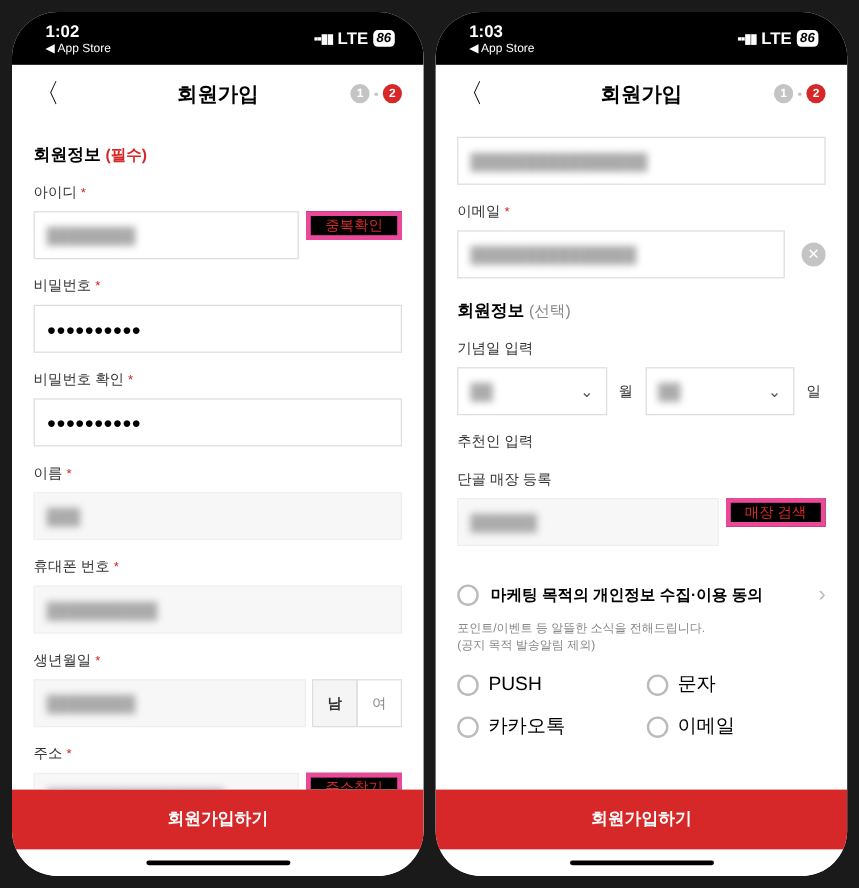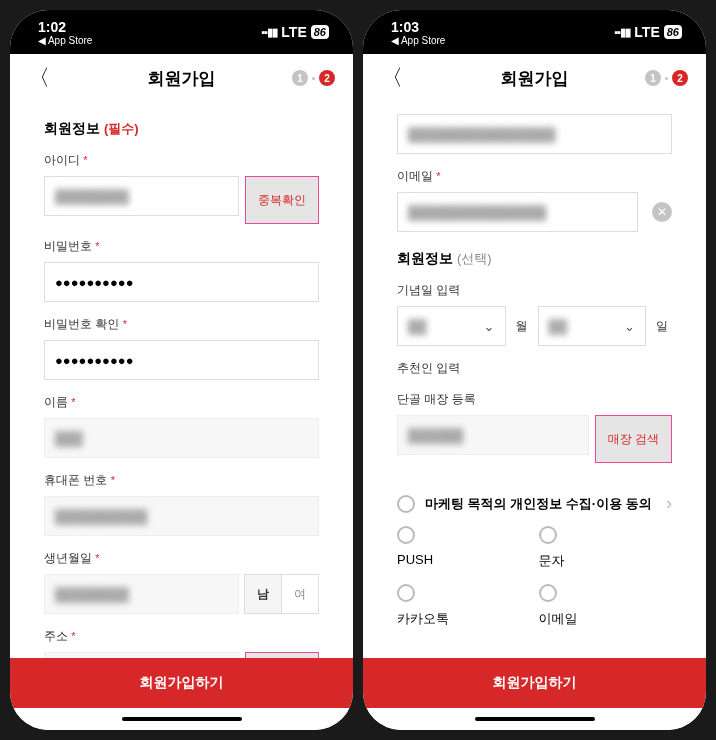--- a/index.html
+++ b/index.html
@@ -80,21 +80,21 @@
       font-size: 10px;
       color: #fff;
       font-weight: 600;
     }
     .dot-inactive { background: #c4c4c4; }
     .dot-active { background: #d62828; }
     .dot-sep { width: 3px; height: 3px; background: #c4c4c4; border-radius: 50%; }
     .content {
       flex: 1;
       overflow: hidden;
-      padding: 14px 34px 0;
+      padding: 14px 18px 0;
     }
     .section-h {
       font-size: 14px;
       font-weight: 700;
       margin-bottom: 14px;
       margin-top: 4px;
     }
     .section-h .req { color: #d62828; font-weight: 600; font-size: 13px; }
     .section-h .opt { color: #888; font-weight: 500; font-size: 13px; }
     .field { margin-bottom: 14px; }
@@ -112,25 +112,25 @@
       border: 1px solid #ddd;
       padding: 0 10px;
       font-size: 13px;
       display: flex;
       align-items: center;
       background: #fff;
     }
     .readonly-input { background: #f7f7f7; border-color: #eee; }
     .blur { filter: blur(3px); color: #aaa; }
     .outline-btn {
-      height: 48px;
+      height: 24px;
       padding: 0 12px;
-      border: 1px solid #ec4899;
+      border: 4px solid #ec4899;
       color: #d62828;
-      background: #e5e5e5;
+      background: #000000;
       font-size: 12px;
       display: flex;
       align-items: center;
       justify-content: center;
       white-space: nowrap;
     }
     .select-with-arrow {
       flex: 1;
       height: 40px;
       border: 1px solid #ddd;
@@ -181,21 +181,21 @@
     }
     .consent-text { flex: 1; font-size: 13px; font-weight: 700; }
     .chev-right { color: #bbb; font-size: 18px; }
     .consent-sub { font-size: 10px; color: #888; line-height: 1.4; margin-bottom: 14px; }
     .checkbox-grid {
       display: grid;
       grid-template-columns: 1fr 1fr;
       gap: 14px 8px;
       margin-bottom: 14px;
     }
-    .cb-item { display: flex; gap: 8px; font-size: 13px; flex-direction: column; }
+    .cb-item { display: flex; align-items: center; gap: 8px; font-size: 16px; }
     .submit-bar {
       height: 50px;
       background: #d62828;
       color: #fff;
       display: flex;
       align-items: center;
       justify-content: center;
       font-size: 14px;
       font-weight: 600;
     }
@@ -377,20 +377,23 @@
           </div>
         <div class="outline-btn">매장 검색</div>
       </div>
     </div>
 
     <div class="consent-row" style="margin-top:18px;justify-content:flex-end;">
       <div class="radio-circle"></div>
       <span class="consent-text">마케팅 목적의 개인정보 수집·이용 동의</span>
       <span class="chev-right">›</span>
     </div>
+    <div class="consent-sub">
+      <span>포인트/이벤트 등 알뜰한 소식을 전해드립니다.</span><br><span>(공지 목적 발송알림 제외)</span>
+    </div>
 
     <div class="checkbox-grid">
       <div class="cb-item">
           <div class="radio-circle"></div>
           <span>PUSH</span>
         </div>
       <div class="cb-item">
           <div class="radio-circle"></div>
           <span>문자</span>
         </div>

